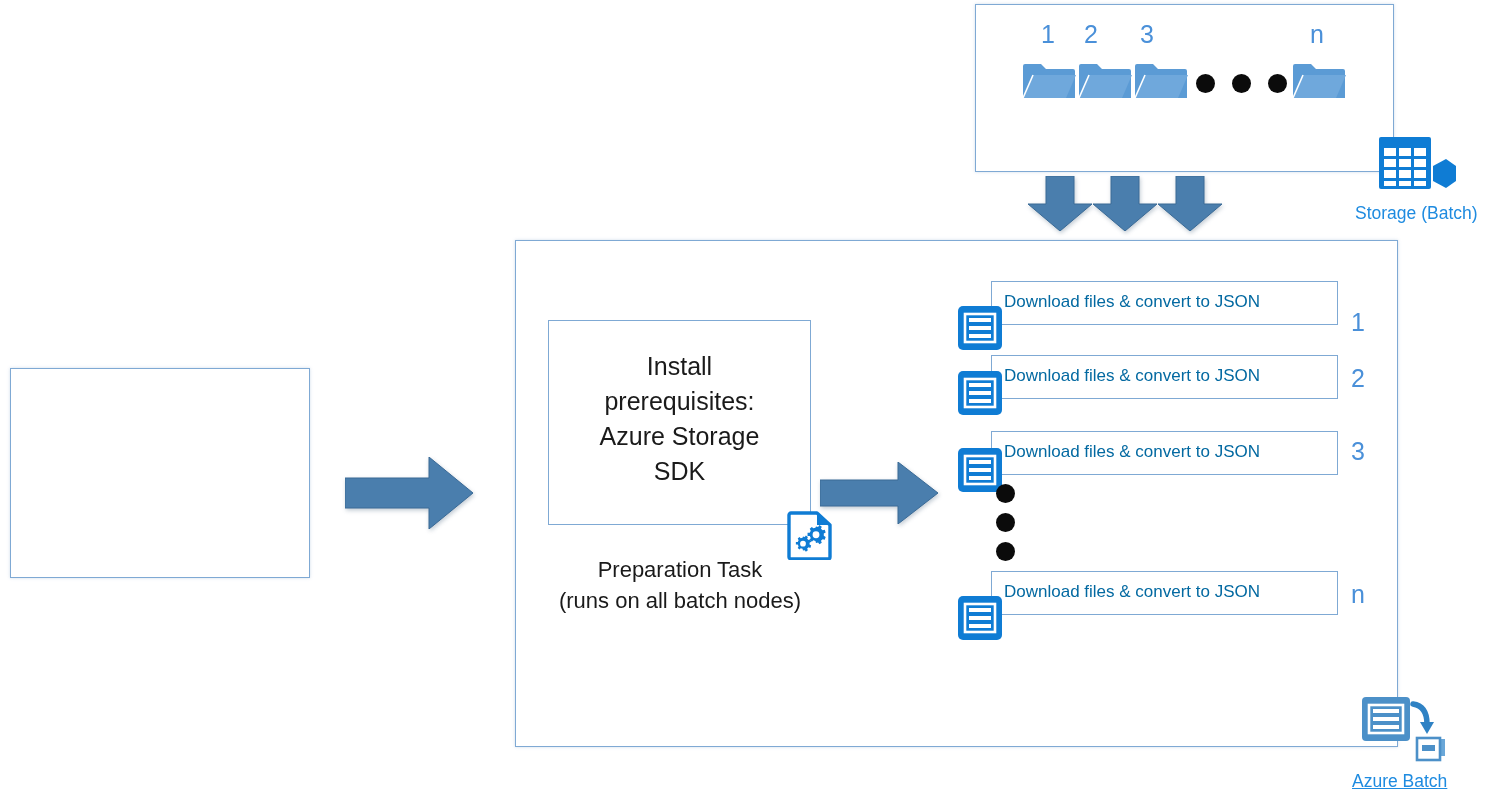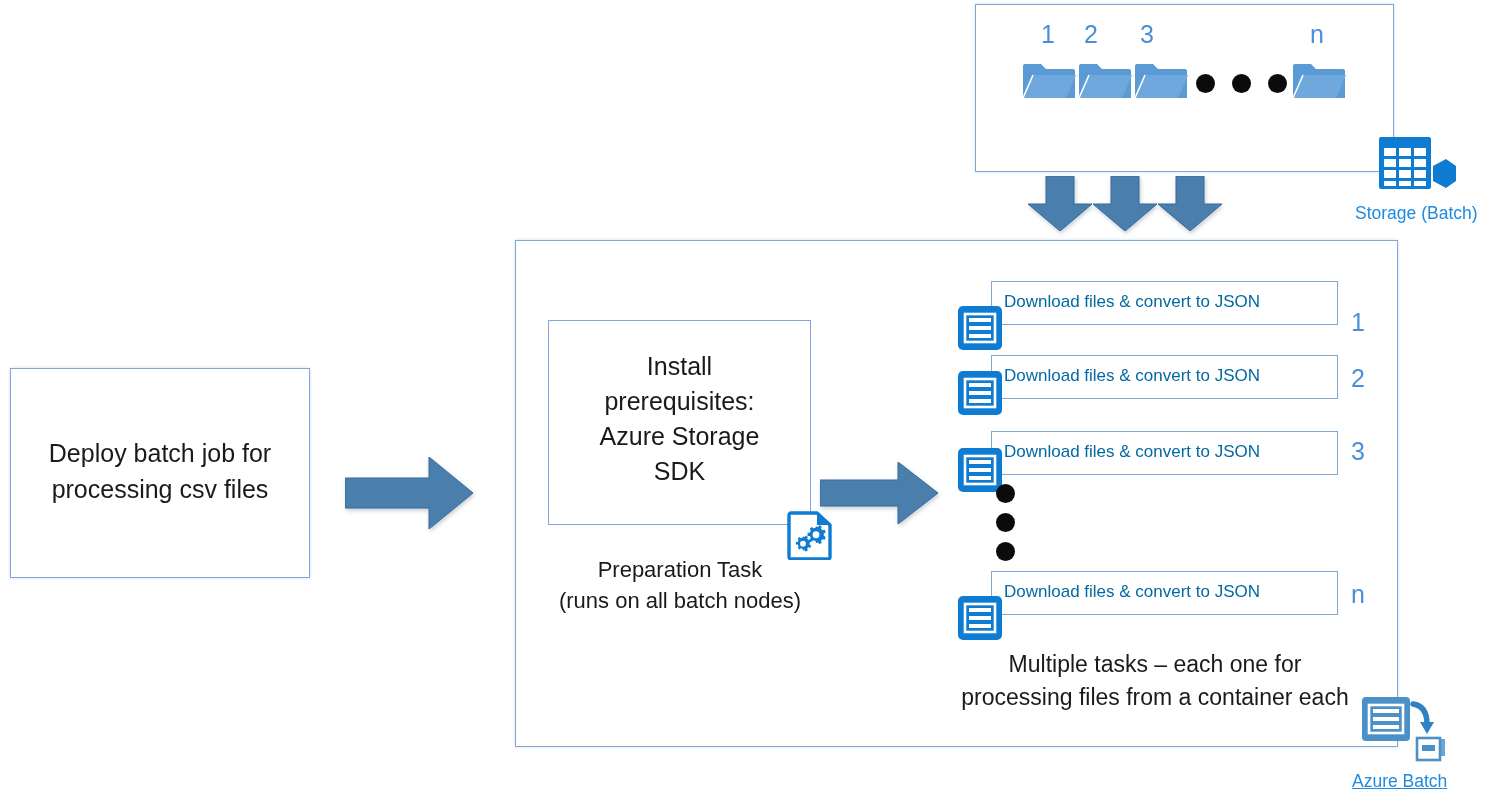--- a/index.html
+++ b/index.html
@@ -85,22 +85,20 @@
   
   .svc-label{position:absolute;font-size:17.5px;color:#1E8BE0;white-space:nowrap;}
   .svc-ico{position:absolute;}
 </style>
 </head>
 <body>
 
 <div id="stage">
 
   <div class="obox" id="left-card"></div>
-  <div class="txt" id="left-card-label">Deploy batch job for
-processing csv files</div>
 
   <div class="rarrow" style="left:345px;top:457px;">
     <svg width="128" height="72" viewBox="0 0 128 72">
       <polygon points="0,21 84,21 84,0 128,36 84,72 84,51 0,51" fill="#4A7EAD" stroke="#3A6A96" stroke-width="1"></polygon>
     </svg>
   </div>
 
   <div class="obox" id="batch-container"></div>
 
   <div class="plainbox" id="prep-box"></div>
@@ -270,22 +268,20 @@
         <g fill="#ffffff">
           <rect x="12" y="13" width="22" height="4"></rect>
           <rect x="12" y="21" width="22" height="4"></rect>
           <rect x="12" y="29" width="22" height="4"></rect>
         </g>
       </svg>
   </div>
   <div class="task-label" style="left:1004px;top:582px;">Download files &amp; convert to JSON</div>
   <div class="task-num" style="left:1343px;top:580px;">n</div>
 
-  <div class="txt" id="tasks-caption">Multiple tasks – each one for
-processing files from a container each</div>
 
   <div class="svc-ico" style="left:1361px;top:696px;">
     <svg width="86" height="72" viewBox="0 0 86 72">
       <rect x="1" y="1" width="48" height="44" rx="4" fill="#4C90C8"></rect>
       <rect x="8" y="9" width="34" height="28" fill="none" stroke="#ffffff" stroke-width="2.6"></rect>
       <g fill="#ffffff">
           <rect x="12" y="13" width="26" height="4"></rect>
           <rect x="12" y="21" width="26" height="4"></rect>
           <rect x="12" y="29" width="26" height="4"></rect>
         </g>

